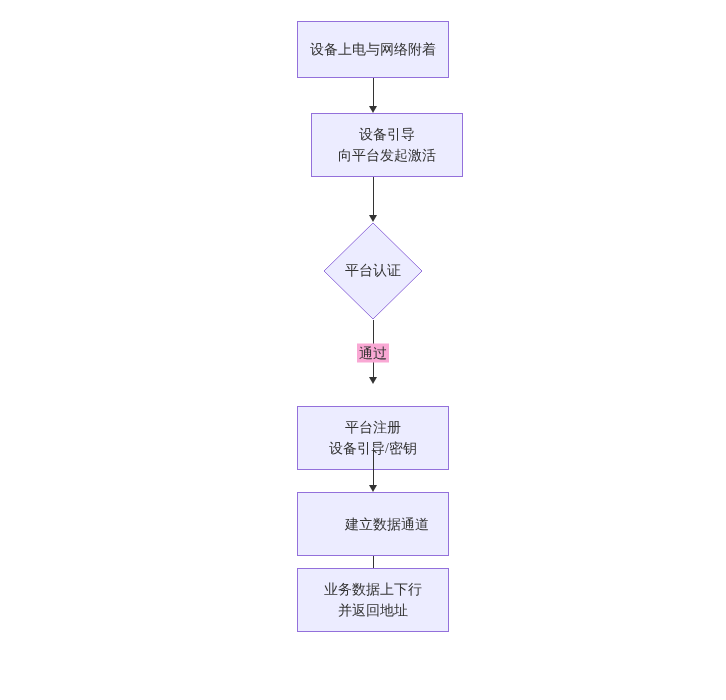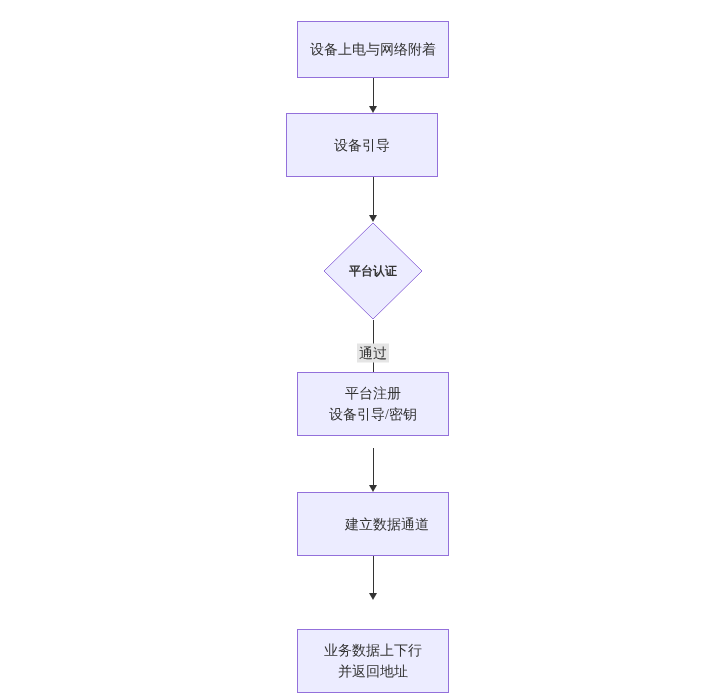--- a/index.html
+++ b/index.html
@@ -38,24 +38,23 @@
   }
   .diamond-label {
     position: absolute;
     left: 0;
     top: 0;
     width: 100%;
     height: 100%;
     display: flex;
     align-items: center;
     justify-content: center;
-    font-size: 12px;
+    font-size: 14px;
     color: #333333;
     pointer-events: none;
-    font-weight: bold;
   }
   .arrow {
     position: absolute;
     width: 9px;
   }
   .arrow .shaft {
     position: absolute;
     left: 4px;
     top: 0;
     bottom: 6px;
@@ -68,21 +67,21 @@
     left: 0;
     width: 0;
     height: 0;
     border-left: 4.5px solid transparent;
     border-right: 4.5px solid transparent;
     border-top: 7px solid #333333;
   }
   .edge-label {
     position: absolute;
     transform: translate(-50%, -50%);
-    background: #e5e5e5;
+    background: #f9a8d4;
     color: #333333;
     font-size: 14px;
     line-height: 19px;
     padding: 0 2px;
     white-space: nowrap;
   }
 </style>
 </head>
 <body>
 
@@ -90,59 +89,60 @@
 
   <div class="node rect" style="left:297px; top:21px; width:152px; height:57px;">
     <span>设备上电与网络附着</span>
   </div>
 
   <div class="arrow" style="left:369px; top:78px; height:35px;">
     <div class="shaft"></div>
     <div class="head"></div>
   </div>
 
-  <div class="node rect" style="left:286px; top:113px; width:152px; height:64px;">
+  <div class="node rect" style="left:311px; top:113px; width:152px; height:64px;">
     <span>设备引导</span>
+    <span>向平台发起激活</span>
   </div>
 
   <div class="arrow" style="left:369px; top:177px; height:45px;">
     <div class="shaft"></div>
     <div class="head"></div>
   </div>
 
   <div class="diamond-wrap" style="left:323px; top:222px; width:100px; height:98px;">
     <svg width="100" height="98" viewBox="0 0 100 98">
       <polygon points="50,1 99,49 50,97 1,49" fill="#ECECFF" stroke="#9370DB" stroke-width="1"></polygon>
     </svg>
     <div class="diamond-label">平台认证</div>
   </div>
 
   <div class="arrow" style="left:369px; top:320px; height:64px;">
     <div class="shaft"></div>
     <div class="head"></div>
   </div>
   <div class="edge-label" style="left:373px; top:353px;">通过</div>
 
-  <div class="node rect" style="left:297px; top:372px; width:152px; height:64px;font-family:Liberation Serif, serif;">
+  <div class="node rect" style="left:297px; top:406px; width:152px; height:64px;font-family:Liberation Serif, serif;">
     <span>平台注册</span>
     <span>设备引导/密钥</span>
   </div>
 
   <div class="arrow" style="left:369px; top:448px; height:44px;">
     <div class="shaft"></div>
     <div class="head"></div>
   </div>
 
   <div class="node rect" style="left:297px; top:492px; width:152px; height:64px;padding-left:28px;">
     <span>建立数据通道</span>
   </div>
 
   <div class="arrow" style="left:369px; top:556px; height:44px;">
     <div class="shaft"></div>
     <div class="head"></div>
   </div>
 
-  <div class="node rect" style="left:297px; top:629px; width:152px; height:64px;">
+  <div class="node rect" style="left:297px; top:568px; width:152px; height:64px;">
     <span>业务数据上下行</span>
     <span>并返回地址</span>
   </div>
 
 </div>
 
 </body></html>

